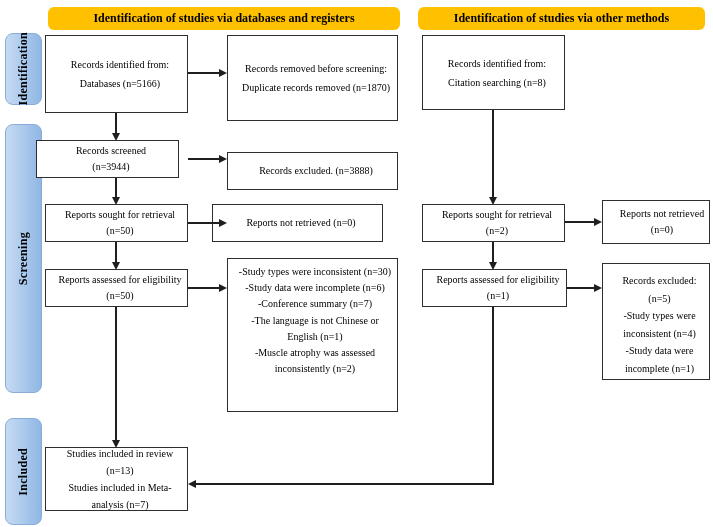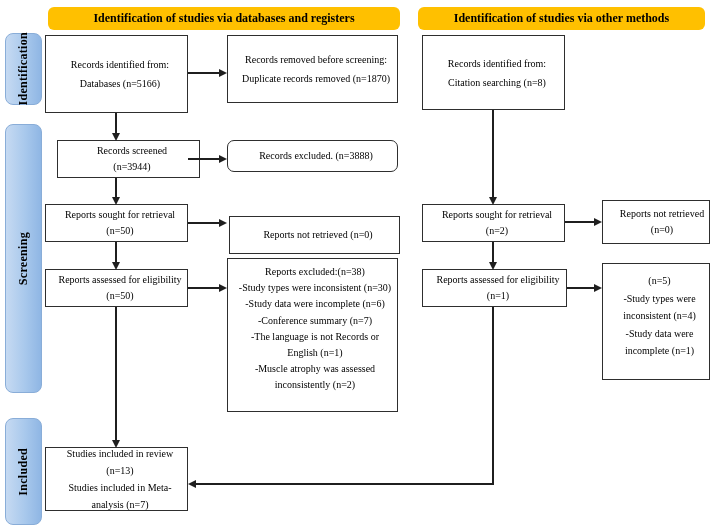--- a/index.html
+++ b/index.html
@@ -33,25 +33,25 @@
   
   .box{
     position:absolute;box-sizing:border-box;background:#fff;
     border:1.5px solid #2e2e2e;
     display:flex;flex-direction:column;justify-content:center;
     padding:2px 2px 2px 9px;font-size:10px;line-height:16.5px;
   }
   .box .ln{white-space:nowrap;text-align:center;}
   .tall2{line-height:19px;}
   #b1{left:45px;top:35px;width:143px;height:78px;}
-  #b2{left:227px;top:35px;width:171px;height:68px;}
-  #b3{left:57px;top:140px;width:143px;height:38px;}
-  #b4{left:227px;top:140px;width:171px;height:32px;border-radius:7px;}
+  #b2{left:227px;top:35px;width:171px;height:86px;}
+  #b3{left:36px;top:140px;width:143px;height:38px;}
+  #b4{left:227px;top:152px;width:171px;height:38px;}
   #b5{left:45px;top:204px;width:143px;height:38px;}
-  #b6{left:229px;top:204px;width:171px;height:38px;margin-top:12px;}
+  #b6{left:212px;top:204px;width:171px;height:38px;}
   #b7{left:45px;top:269px;width:143px;height:38px;}
   #b8{left:227px;top:258px;width:171px;height:154px;justify-content:flex-start;
       padding-top:5px;padding-left:7px;line-height:16.2px;}
   #b9{left:422px;top:35px;width:143px;height:75px;}
   #b10{left:422px;top:204px;width:143px;height:38px;}
   #b11{left:602px;top:200px;width:108px;height:44px;padding-left:14px;}
   #b12{left:422px;top:269px;width:145px;height:38px;}
   #b13{left:602px;top:263px;width:108px;height:117px;justify-content:flex-start;
        padding-top:8px;line-height:17.5px;}
   #b14{left:45px;top:447px;width:143px;height:64px;line-height:17px;}
@@ -124,25 +124,24 @@
     <div class="ln">(n=50)</div>
   </div>
   <div class="box" id="b6">
     <div class="ln">Reports not retrieved (n=0)</div>
   </div>
   <div class="box" id="b7">
     <div class="ln">Reports assessed for eligibility</div>
     <div class="ln">(n=50)</div>
   </div>
   <div class="box" id="b8">
-    <div class="ln">Reports excluded:(n=38)</div>
     <div class="ln">-Study types were inconsistent (n=30)</div>
     <div class="ln">-Study data were incomplete (n=6)</div>
     <div class="ln">-Conference summary (n=7)</div>
-    <div class="ln">-The language is not Records or</div>
+    <div class="ln">-The language is not Chinese or</div>
     <div class="ln">English (n=1)</div>
     <div class="ln">-Muscle atrophy was assessed</div>
     <div class="ln">inconsistently (n=2)</div>
   </div>
 
   <div class="box tall2" id="b9">
     <div class="ln">Records identified from:</div>
     <div class="ln">Citation searching (n=8)</div>
   </div>
   <div class="box" id="b10">
@@ -151,20 +150,21 @@
   </div>
   <div class="box" id="b11">
     <div class="ln">Reports not retrieved</div>
     <div class="ln">(n=0)</div>
   </div>
   <div class="box" id="b12">
     <div class="ln">Reports assessed for eligibility</div>
     <div class="ln">(n=1)</div>
   </div>
   <div class="box" id="b13">
+    <div class="ln">Records excluded:</div>
     <div class="ln">(n=5)</div>
     <div class="ln">-Study types were</div>
     <div class="ln">inconsistent (n=4)</div>
     <div class="ln">-Study data were</div>
     <div class="ln">incomplete (n=1)</div>
   </div>
 
   <div class="box" id="b14">
     <div class="ln">Studies included in review</div>
     <div class="ln">(n=13)</div>

